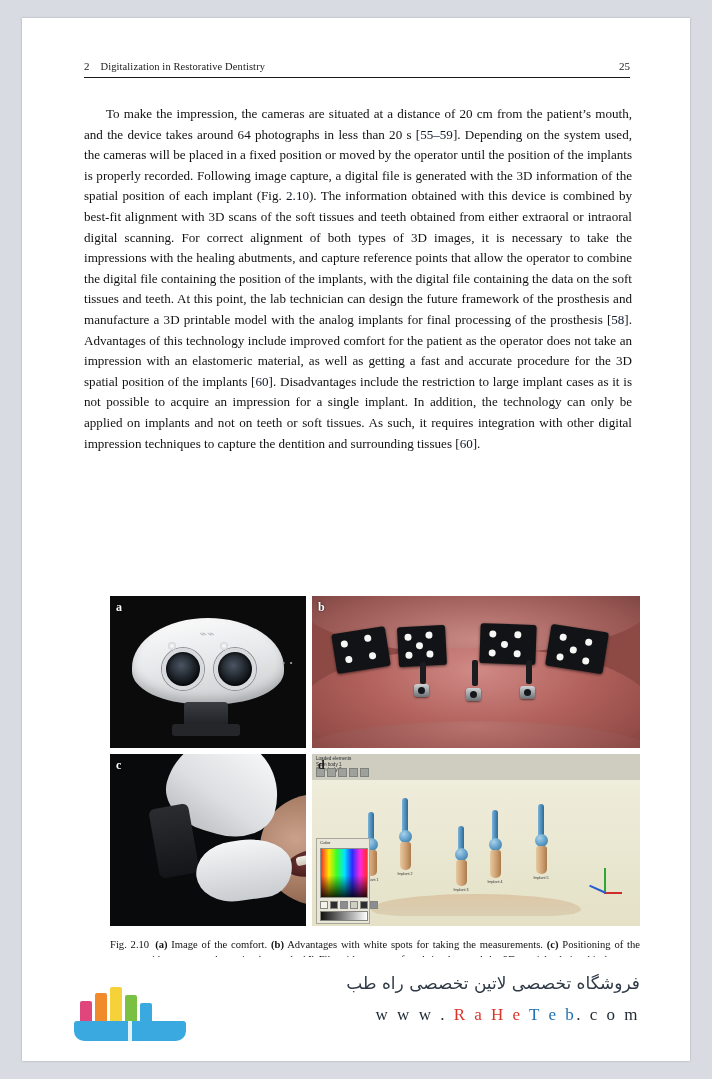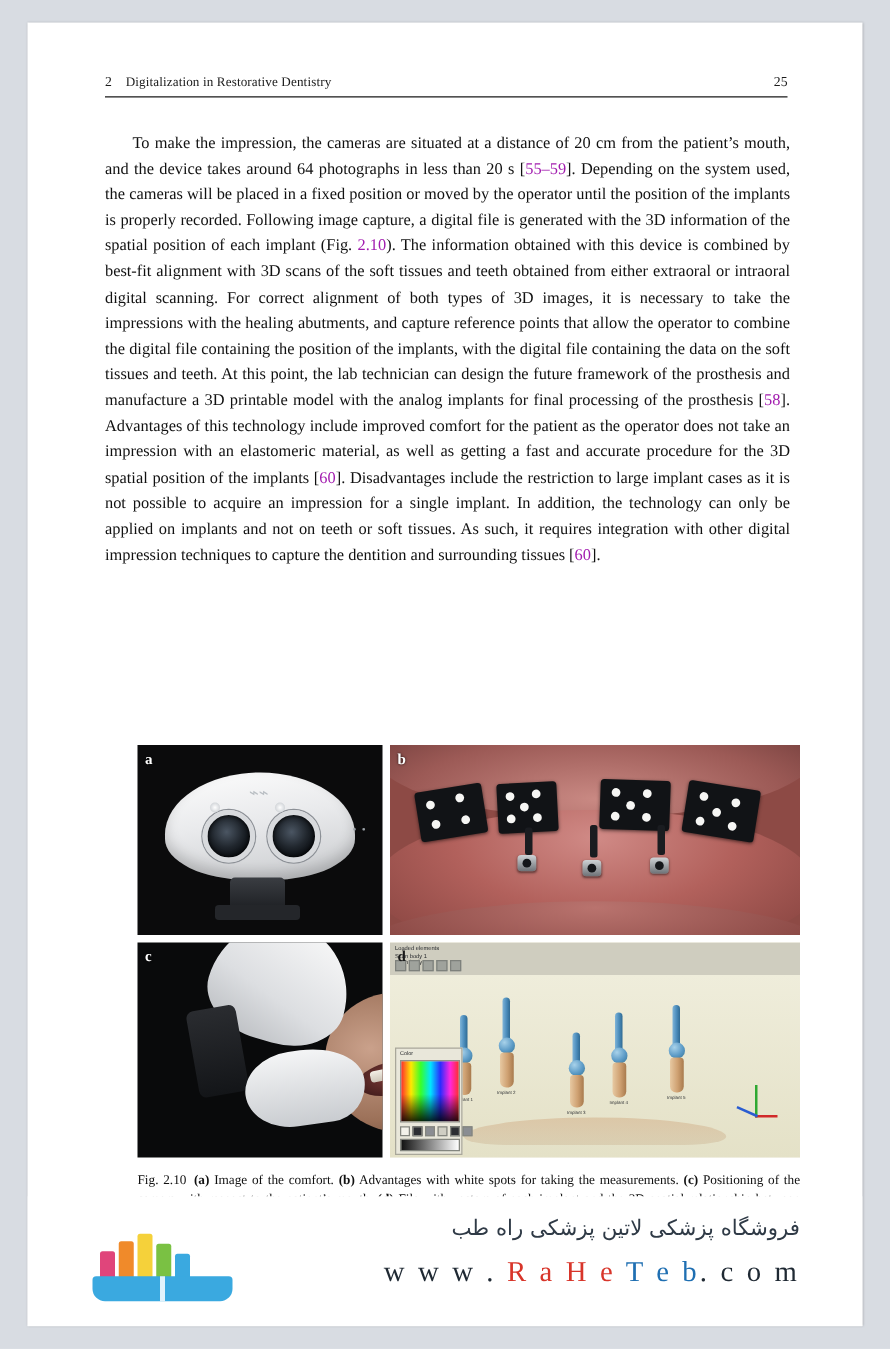--- a/index.html
+++ b/index.html
@@ -64,21 +64,21 @@
     line-height: 20.6px;
     text-align: justify;
     color: #111111;
     hyphens: manual;
   }
   .bodytext p {
     margin: 0;
     text-indent: 22px;
   }
   .ref {
-    color: #a21caf;
+    color: #0f172a;
   }
   
   .figure {
     position: absolute;
     left: 88px;
     top: 578px;
     width: 530px;
     height: 330px;
   }
   .fig-grid {
@@ -556,21 +556,21 @@
     color: #2f3a46;
     letter-spacing: 0.5px;
   }
   .site {
     position: absolute;
     right: 0;
     top: 34px;
     width: 420px;
     text-align: right;
     font-family: "Liberation Serif", serif;
-    font-size: 23px;
+    font-size: 17px;
     letter-spacing: 2.5px;
     color: #1f2933;
   }
   .site .accent { color: #d8352a; }
   .site .blue { color: #1f6fb2; }
 </style>
 </head>
 <body>
 
 <div class="page">
@@ -748,18 +748,18 @@
       <div class="logo">
         <div class="pages">
           <i style="height:26px;background:#e0457b;"></i>
           <i style="height:34px;background:#f08a2a;"></i>
           <i style="height:40px;background:#f5d13a;"></i>
           <i style="height:32px;background:#7ac143;"></i>
           <i style="height:24px;background:#3aa9e0;"></i>
         </div>
         <div class="book"></div>
       </div>
-      <div class="fa-text">فروشگاه پزشکی لاتین پزشکی  راه طب</div>
+      <div class="fa-text">فروشگاه تخصصی لاتین تخصصی  راه طب</div>
       <div class="site"><span>w w w .</span> <span class="accent">R a H e</span> <span class="blue">T e b</span><span>. c o m</span></div>
     </div>
   </div>
 
 </div>
 
 </body></html>

